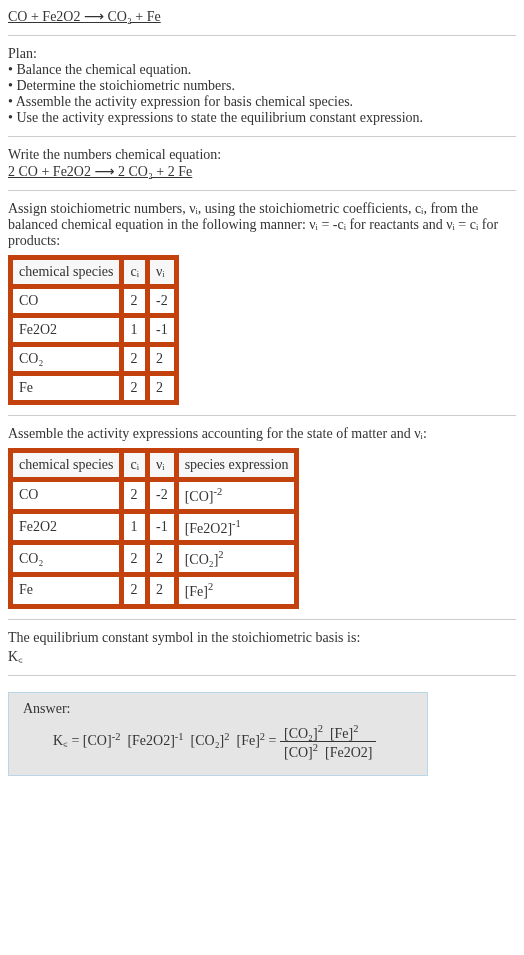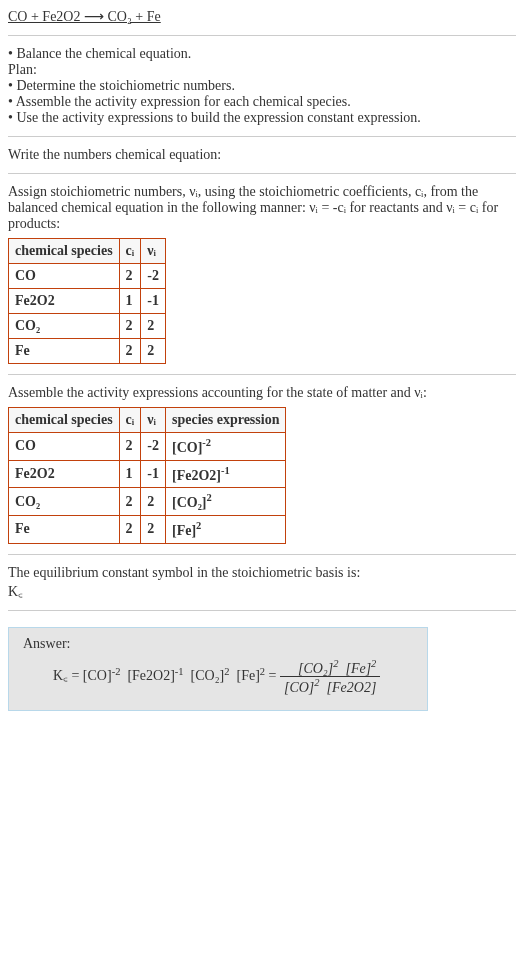--- a/index.html
+++ b/index.html
@@ -17,41 +17,40 @@
     margin: 10px 0;
   }
   .section {
     margin-bottom: 6px;
   }
   table {
     border-collapse: collapse;
     margin: 6px 0;
   }
   th, td {
-    border: 1px solid #c2410c;
+    border: 5px solid #c2410c;
     padding: 4px 6px;
     text-align: left;
-    font-weight: bold;
+    font-weight: normal;
   }
   th {
     background: #f7f7f7;
   }
   .answer-box {
     background: #e5e5e5;
     border: 1px solid #b8d8ea;
     padding: 8px 14px 14px 14px;
     margin-top: 6px;
     display: inline-block;
     min-width: 390px;
   }
   .frac {
     display: inline-block;
     vertical-align: middle;
-    text-align: right;
-    font-style: italic;
+    text-align: left;
   }
   .frac .num {
     display: block;
     border-bottom: 1px solid #333;
     padding: 0 4px;
   }
   .frac .den {
     display: block;
     padding: 0 4px;
   }
@@ -69,31 +68,32 @@
 </head>
 <body>
 
 <div class="section">
   <div class="eqline">CO + Fe2O2 ⟶ CO₂ + Fe</div>
 </div>
 
 <hr class="hr">
 
 <div class="section">
+  <div>Plan:</div>
   <div>• Balance the chemical equation.</div>
-  <div>Plan:</div>
   <div>• Determine the stoichiometric numbers.</div>
-  <div>• Assemble the activity expression for each chemical species.</div>
-  <div>• Use the activity expressions to build the expression constant expression.</div>
+  <div>• Assemble the activity expression for basis chemical species.</div>
+  <div>• Use the activity expressions to state the equilibrium constant expression.</div>
 </div>
 
 <hr class="hr">
 
 <div class="section">
   <div>Write the numbers chemical equation:</div>
+  <div class="eqline">2 CO + Fe2O2 ⟶ 2 CO₂ + 2 Fe</div>
 </div>
 
 <hr class="hr">
 
 <div class="section">
   <div>Assign stoichiometric numbers, νᵢ, using the stoichiometric coefficients, cᵢ, from the balanced chemical equation in the following manner: νᵢ = -cᵢ for reactants and νᵢ = cᵢ for products:</div>
   <table>
     <tbody>
         <tr>
       <th>chemical species</th>

